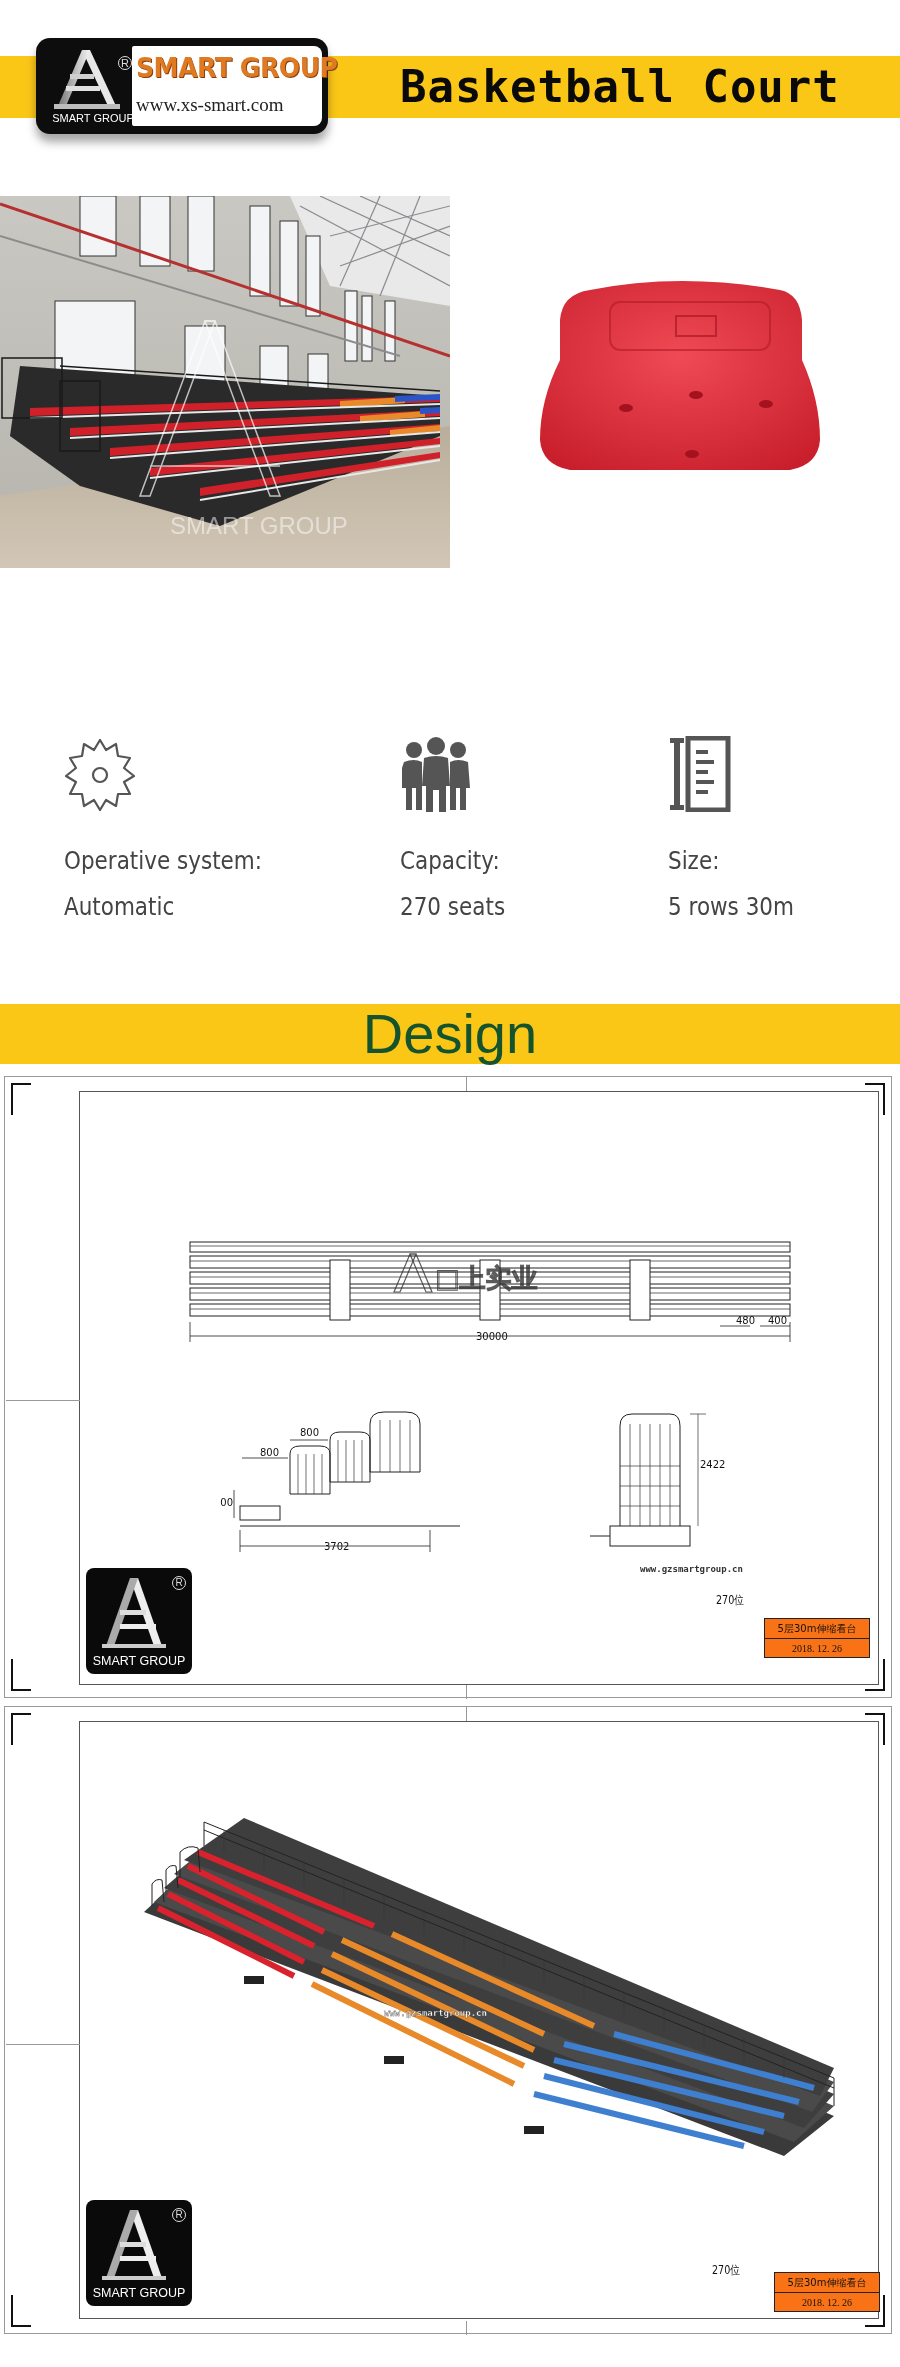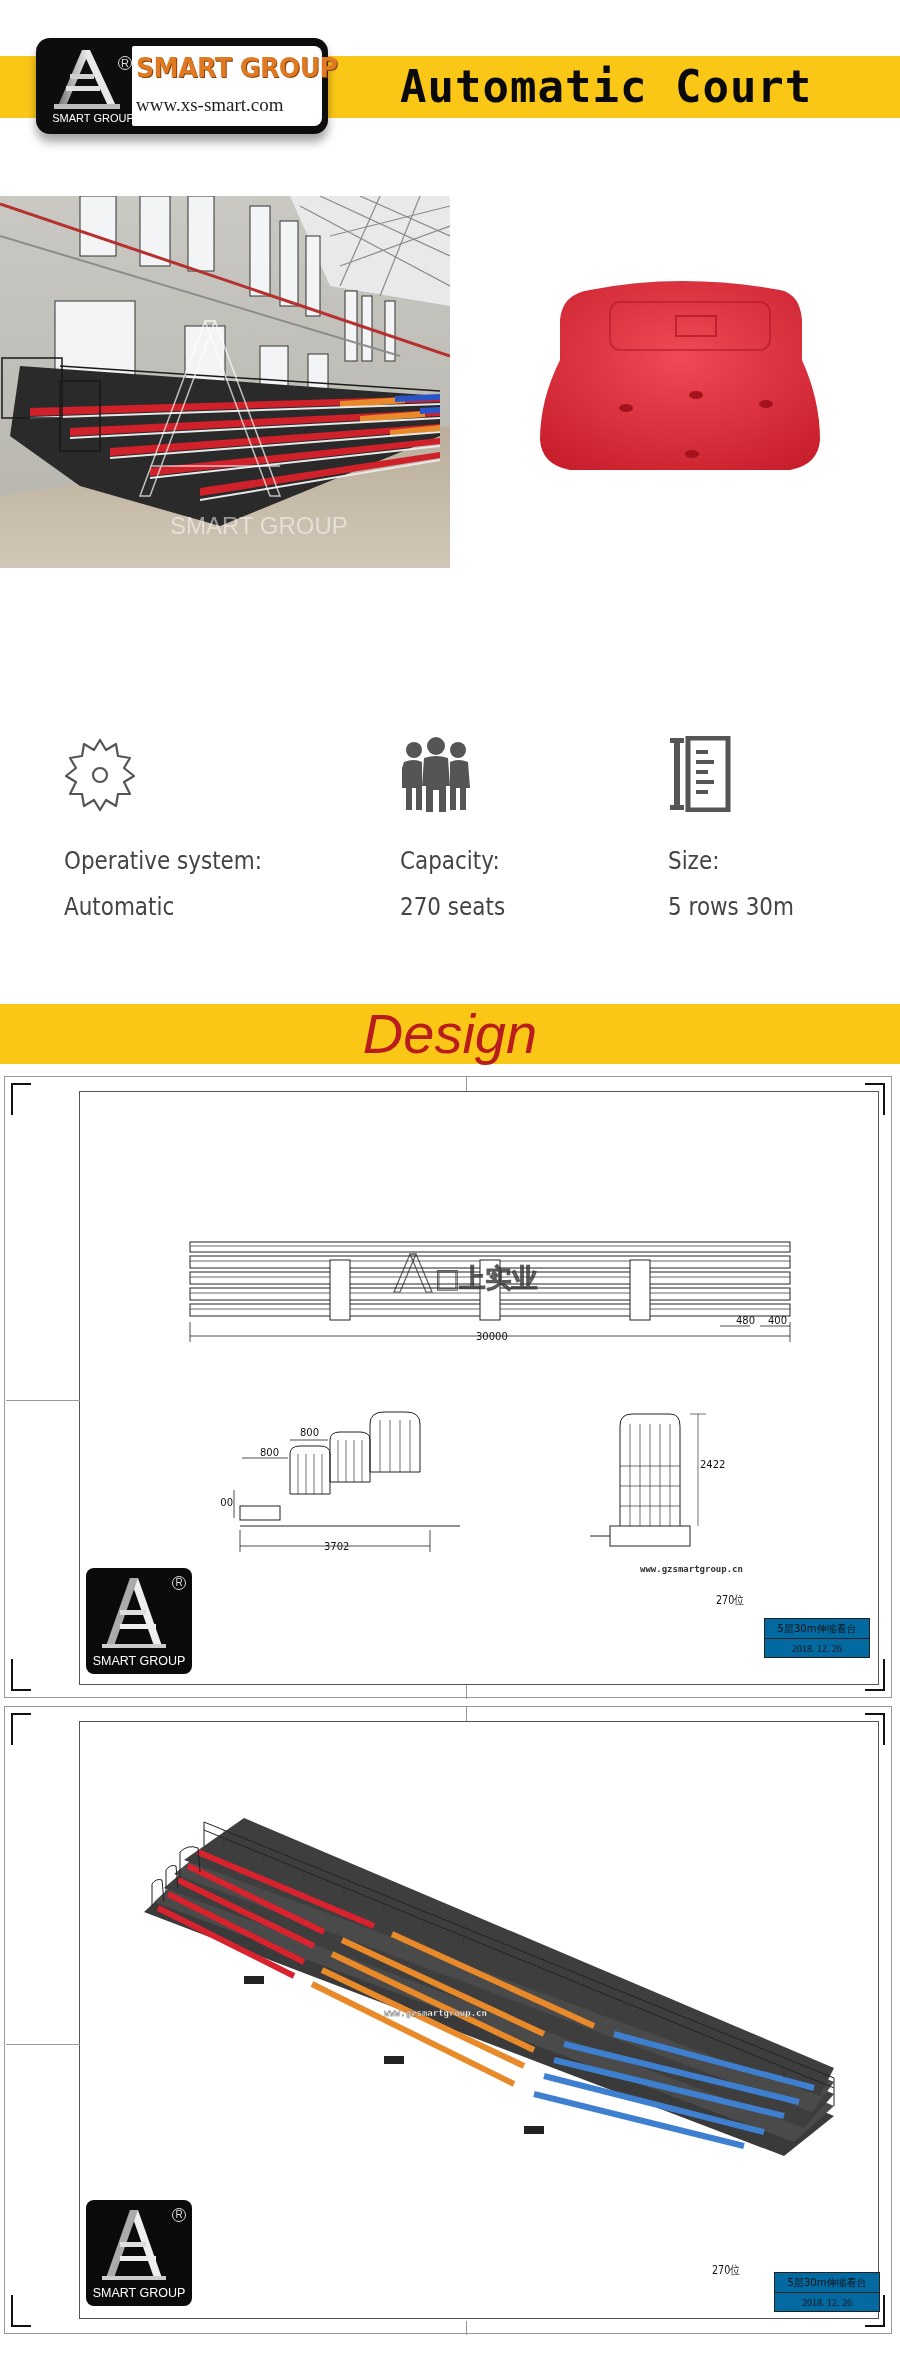--- a/index.html
+++ b/index.html
@@ -22,40 +22,40 @@
   .photo-gym { position: absolute; left: 0; top: 196px; width: 450px; height: 372px; overflow: hidden; background: #cfcfcb; }
   .photo-seat { position: absolute; left: 520px; top: 250px; width: 320px; height: 240px; }
 
   
   .spec { position: absolute; top: 736px; width: 260px; }
   .spec-icon { width: 72px; height: 76px; }
   .spec-label { position: absolute; top: 110px; left: 0; font-family: "DejaVu Sans", sans-serif; font-size: 25px; color: #444; white-space: nowrap; transform: scaleX(0.86); transform-origin: left; }
   .spec-value { position: absolute; top: 156px; left: 0; font-family: "DejaVu Sans", sans-serif; font-size: 25px; color: #444; white-space: nowrap; transform: scaleX(0.86); transform-origin: left; }
 
   
-  .design-band { position: absolute; left: 0; top: 1004px; width: 900px; height: 60px; background: #fbc717; text-align: center; line-height: 60px; font-family: "Liberation Sans", sans-serif; font-size: 56px; color: #b91c1c; font-style: italic; }
+  .design-band { position: absolute; left: 0; top: 1004px; width: 900px; height: 60px; background: #fbc717; text-align: center; line-height: 60px; font-family: "Liberation Sans", sans-serif; font-size: 56px; color: #14532d; }
 
   
   .sheet { position: absolute; left: 4px; width: 888px; border: 1px solid #999; background: #fff; }
   .sheet .vmid { position: absolute; left: 461px; top: 0; width: 1px; background: #999; }
   .sheet .corner { position: absolute; width: 20px; height: 32px; border-color: #111; border-style: solid; border-width: 0; }
   .c-tl { border-top-width: 2px !important; border-left-width: 2px !important; }
   .c-tr { border-top-width: 2px !important; border-right-width: 2px !important; }
   .c-bl { border-bottom-width: 2px !important; border-left-width: 2px !important; }
   .c-br { border-bottom-width: 2px !important; border-right-width: 2px !important; }
   .frame { position: absolute; left: 74px; width: 800px; border: 1.5px solid #555; background: #fff; }
   .frame .hside { position: absolute; left: -74px; width: 74px; height: 1px; background: #999; }
 
   .mini-logo { position: absolute; width: 106px; height: 106px; background: #0a0a0a; border-radius: 8px; }
   .mini-logo svg { position: absolute; left: 10px; top: 6px; width: 76px; height: 76px; }
   .mini-logo .reg { position: absolute; right: 6px; top: 8px; width: 14px; height: 14px; border: 1px solid #ddd; border-radius: 50%; color: #ddd; font-size: 10px; text-align: center; line-height: 12px; }
   .mini-logo .cap { position: absolute; left: 0; bottom: 6px; width: 106px; text-align: center; color: #fff; font-size: 12.5px; }
 
   .seat-count { position: absolute; font-family: "DejaVu Sans", sans-serif; font-size: 12px; color: #111; transform: scaleX(0.8); transform-origin: left; }
-  .title-block { position: absolute; width: 106px; border: 1px solid #222; background: #0369a1; }
+  .title-block { position: absolute; width: 106px; border: 1px solid #222; background: #f97316; }
   .title-block div { height: 19px; line-height: 19px; text-align: center; font-family: "DejaVu Sans", sans-serif; font-size: 10px; color: #111; white-space: nowrap; }
   .title-block div + div { border-top: 1px solid #222; font-family: Liberation Serif, serif; }
 
   .dim { font-family: "DejaVu Sans", sans-serif; font-size: 10px; fill: #111; }
 </style>
 </head>
 <body>
 
 <div class="header-band"></div>
 
@@ -76,21 +76,21 @@
     </svg>
     <div class="logo-reg">R</div>
     <div class="logo-mark-caption">SMART GROUP</div>
   </div>
   <div class="logo-text-panel">
     <div class="logo-brand">SMART GROUP</div>
     <div class="logo-url">www.xs-smart.com</div>
   </div>
 </div>
 
-<div class="header-title">Automatic Court</div>
+<div class="header-title">Basketball Court</div>
 
 <div class="photo-gym">
   <svg width="450" height="372" viewBox="0 0 450 372">
     <defs>
       <linearGradient id="wall" x1="0" y1="0" x2="0" y2="1">
           <stop offset="0" stop-color="#c9c8c2"></stop>
           <stop offset="1" stop-color="#b5b3ac"></stop>
         </linearGradient>
       <linearGradient id="floor" x1="0" y1="0" x2="0" y2="1">
           <stop offset="0" stop-color="#b9ad9b"></stop>

